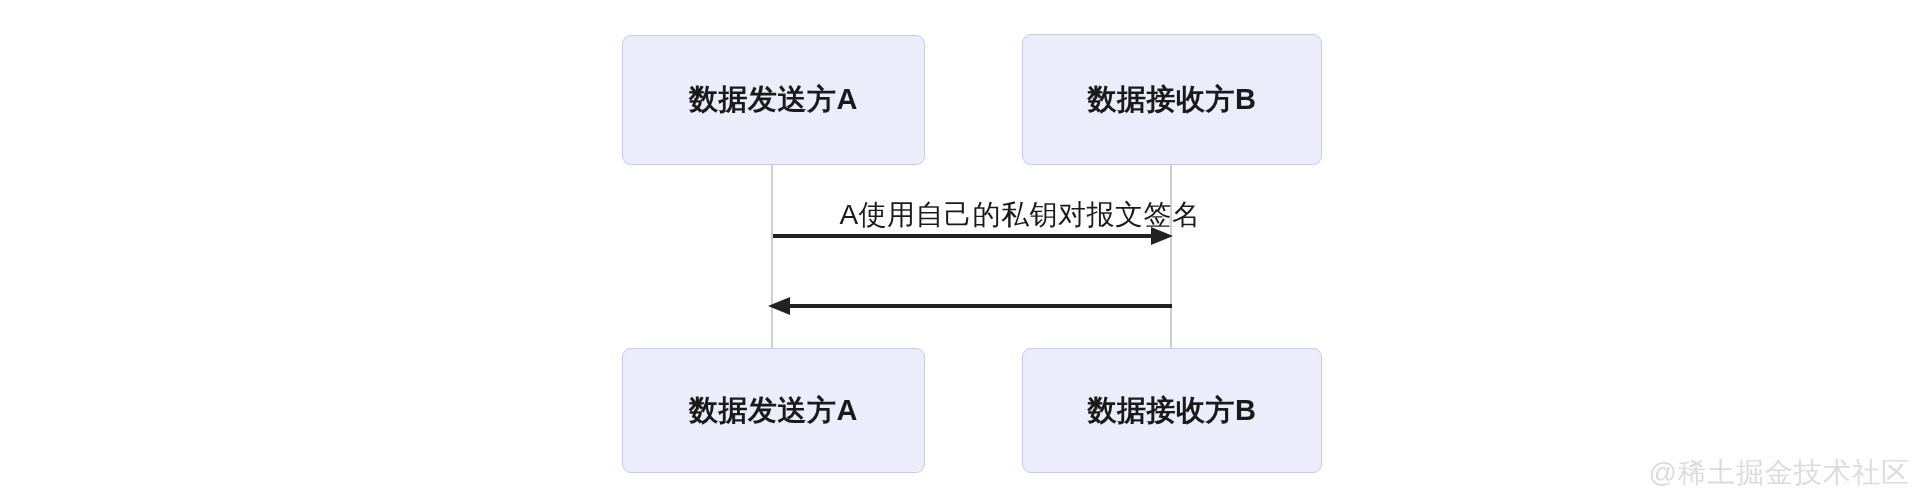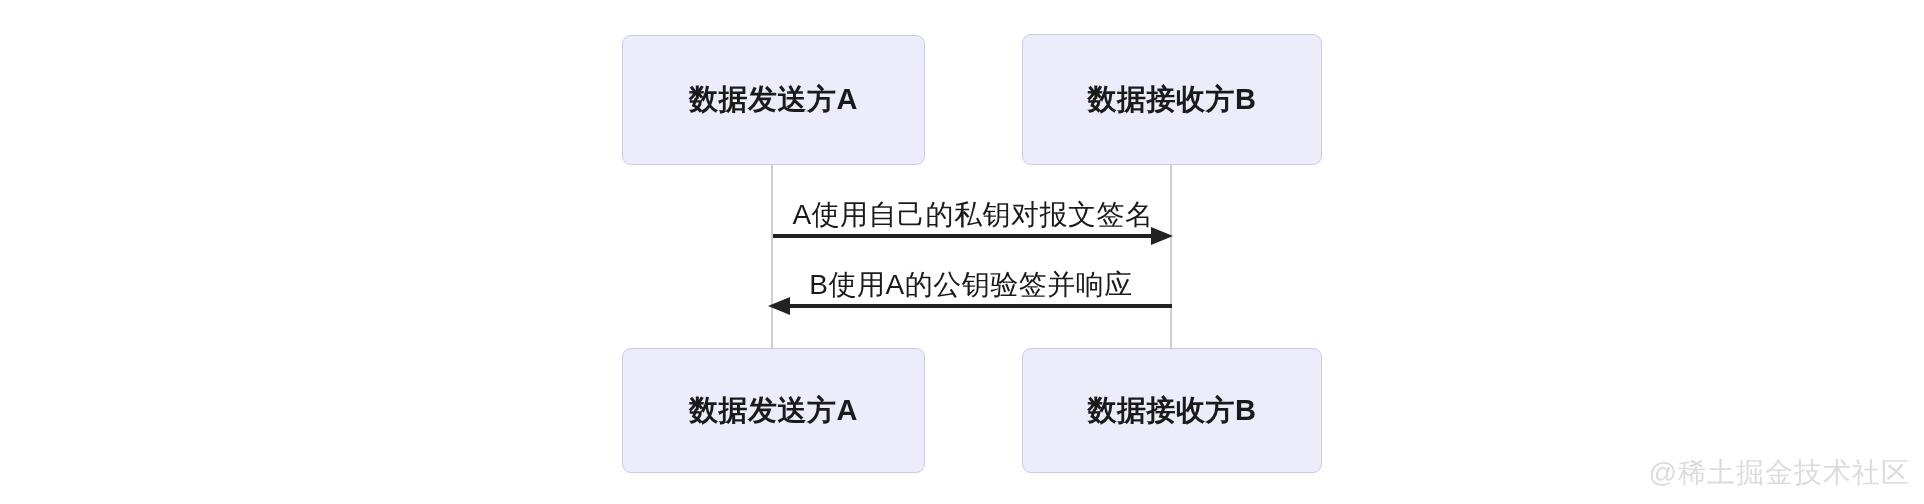--- a/index.html
+++ b/index.html
@@ -44,21 +44,21 @@
 
   .msg-label {
     position: absolute;
     transform: translateX(-50%);
     white-space: nowrap;
     font-size: 28px;
     font-weight: 500;
     color: var(--text, #1A1A1A);
     letter-spacing: 0.5px;
   }
-  .msg-label-1 { left: 973px; top: 196px; }
+  .msg-label-1 { left: 1020px; top: 196px; }
   .msg-label-2 { left: 971px; top: 266px; }
 
   .msg-line {
     position: absolute;
     height: 4px;
     background: var(--arrow, #222222);
   }
   .msg-line-1 { left: 773px; top: 234px; width: 382px; }
   .msg-line-2 { left: 789px; top: 304px; width: 383px; }
 
@@ -102,21 +102,20 @@
     <span>数据接收方B</span>
   </div>
 
   <div class="lifeline lifeline-left"></div>
   <div class="lifeline lifeline-right"></div>
 
   <div class="msg-label msg-label-1">A使用自己的私钥对报文签名</div>
   <div class="msg-line msg-line-1"></div>
   <div class="arrowhead arrowhead-right"></div>
 
-  <div class="msg-label msg-label-2">B使用A的公钥验签并响应</div>
   <div class="msg-line msg-line-2"></div>
   <div class="arrowhead arrowhead-left"></div>
 
   <div class="actor-box actor-bottom-left">
     <span>数据发送方A</span>
   </div>
 
   <div class="actor-box actor-bottom-right">
     <span>数据接收方B</span>
   </div>

